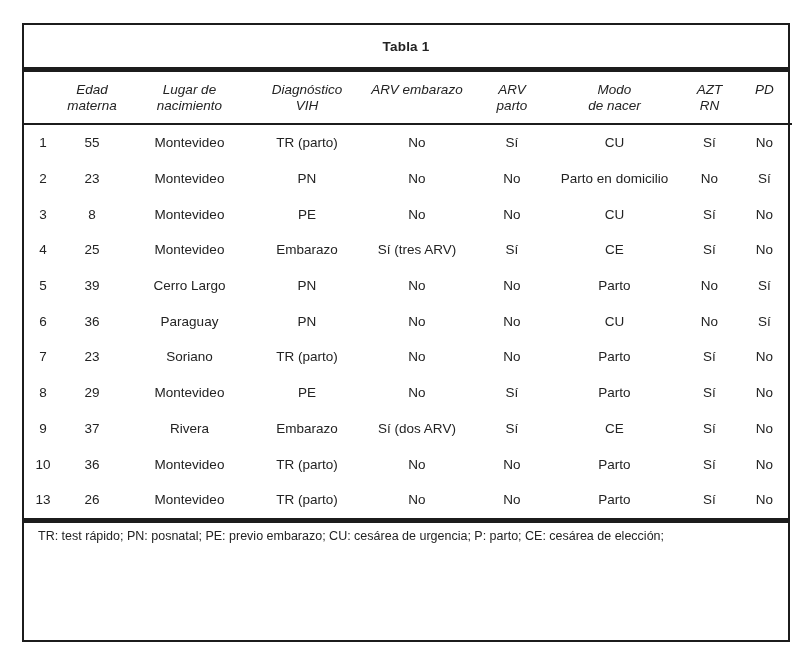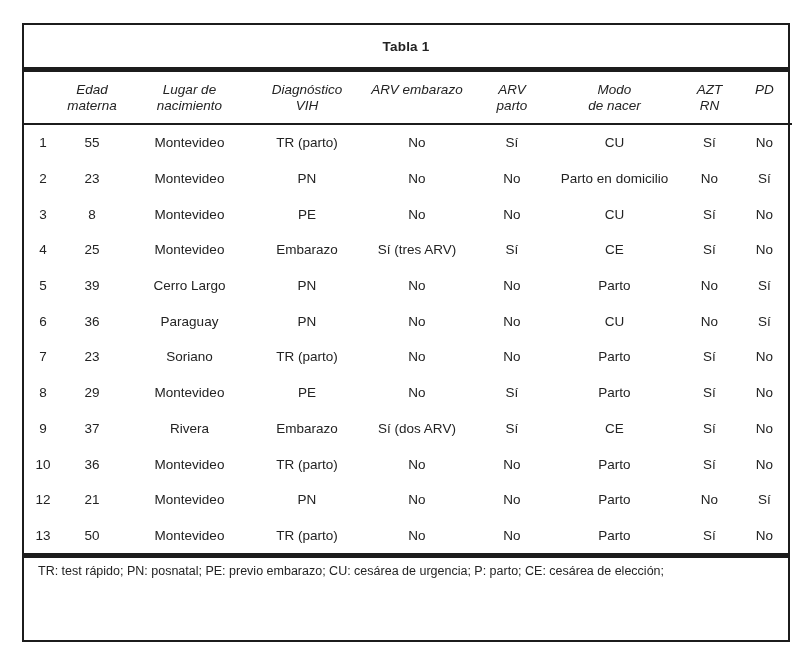--- a/index.html
+++ b/index.html
@@ -239,33 +239,22 @@
             <td>36</td>
             <td>Montevideo</td>
             <td>TR (parto)</td>
             <td>No</td>
             <td>No</td>
             <td>Parto</td>
             <td>Sí</td>
             <td>No</td>
           </tr>
           <tr>
-            <td>12</td>
-            <td>21</td>
-            <td>Montevideo</td>
-            <td>PN</td>
-            <td>No</td>
-            <td>No</td>
-            <td>Parto</td>
-            <td>No</td>
-            <td>Sí</td>
-          </tr>
-          <tr>
             <td>13</td>
-            <td>50</td>
+            <td>26</td>
             <td>Montevideo</td>
             <td>TR (parto)</td>
             <td>No</td>
             <td>No</td>
             <td>Parto</td>
             <td>Sí</td>
             <td>No</td>
           </tr>
         </tbody>
     </table>

